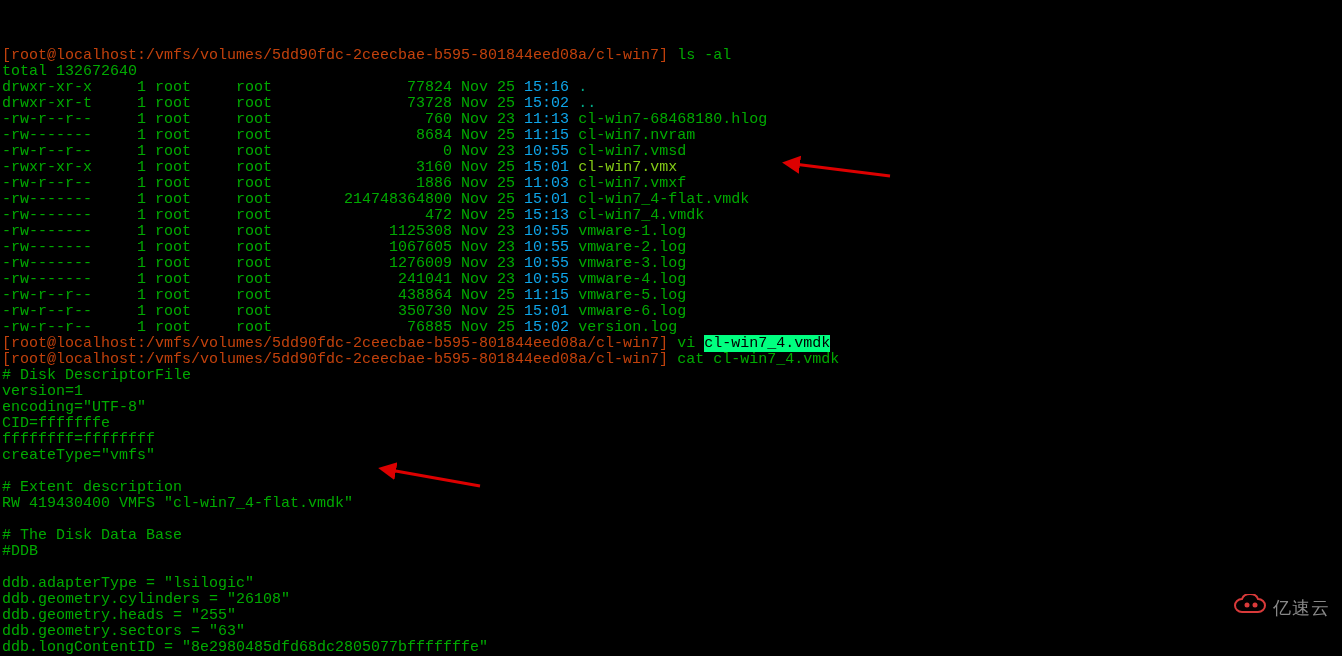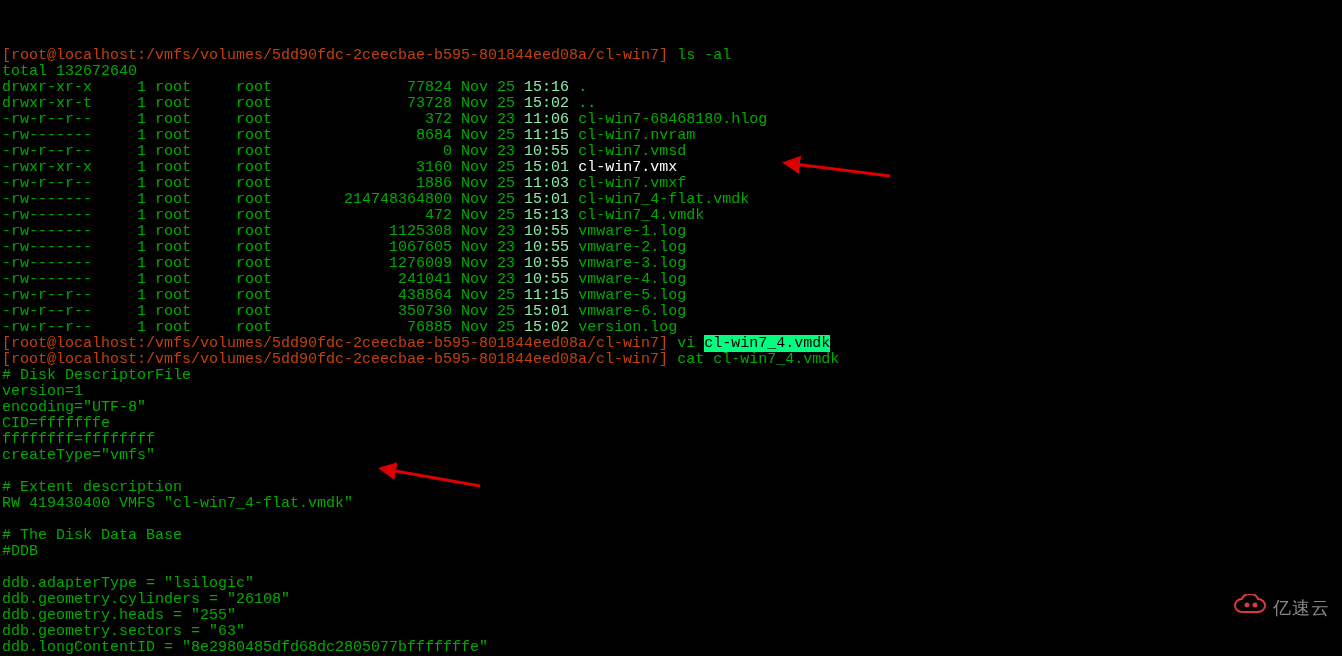--- a/index.html
+++ b/index.html
@@ -11,41 +11,41 @@
     width:1342px;
     height:656px;
     overflow:hidden;
     position:relative;
     white-space:pre;
     color:#00aa00;
   }
   .term{padding:0 2px;position:relative}
   .green{color:#00aa00}
   .yellow{color:#c2410c}
-  .brown{color:#86efac}
-  .red{color:#ffffff}
+  .brown{color:#0ea5e9}
+  .red{color:#84cc16}
   .cyan{color:#00aa88}
   .hl{background:#00ff80;color:#000}
   .arrow{position:absolute;pointer-events:none}
   .arrow svg{overflow:visible}
   .arrow1{left:790px;top:130px}
   .arrow2{left:380px;top:440px}
   .watermark{position:absolute;right:12px;bottom:8px;display:flex;align-items:center;gap:6px}
   .watermark .icon{color:#d93a3a;font-size:26px;line-height:1}
   .watermark .txt{color:#888;font-size:18px;font-family:sans-serif;letter-spacing:1px}
 </style>
 </head>
 <body>
 
 
 <div class="term" id="term"><span class="yellow">[root@localhost:/vmfs/volumes/5dd90fdc-2ceecbae-b595-801844eed08a/cl-win7]</span> <span class="green">ls -al</span>
 <span class="green">total 132672640</span>
 <span class="green">drwxr-xr-x</span><span class="green">     1 </span><span class="green">root     </span><span class="green">root    </span><span class="green">           77824 </span><span class="green">Nov 25 </span><span class="brown">15:16</span> <span class="cyan">.</span>
 <span class="green">drwxr-xr-t</span><span class="green">     1 </span><span class="green">root     </span><span class="green">root    </span><span class="green">           73728 </span><span class="green">Nov 25 </span><span class="brown">15:02</span> <span class="cyan">..</span>
-<span class="green">-rw-r--r--</span><span class="green">     1 </span><span class="green">root     </span><span class="green">root    </span><span class="green">             372 </span><span class="green">Nov 23 </span><span class="brown">11:06</span> <span class="green">cl-win7-68468180.hlog</span>
+<span class="green">-rw-r--r--</span><span class="green">     1 </span><span class="green">root     </span><span class="green">root    </span><span class="green">             760 </span><span class="green">Nov 23 </span><span class="brown">11:13</span> <span class="green">cl-win7-68468180.hlog</span>
 <span class="green">-rw-------</span><span class="green">     1 </span><span class="green">root     </span><span class="green">root    </span><span class="green">            8684 </span><span class="green">Nov 25 </span><span class="brown">11:15</span> <span class="green">cl-win7.nvram</span>
 <span class="green">-rw-r--r--</span><span class="green">     1 </span><span class="green">root     </span><span class="green">root    </span><span class="green">               0 </span><span class="green">Nov 23 </span><span class="brown">10:55</span> <span class="green">cl-win7.vmsd</span>
 <span class="green">-rwxr-xr-x</span><span class="green">     1 </span><span class="green">root     </span><span class="green">root    </span><span class="green">            3160 </span><span class="green">Nov 25 </span><span class="brown">15:01</span> <span class="red">cl-win7.vmx</span>
 <span class="green">-rw-r--r--</span><span class="green">     1 </span><span class="green">root     </span><span class="green">root    </span><span class="green">            1886 </span><span class="green">Nov 25 </span><span class="brown">11:03</span> <span class="green">cl-win7.vmxf</span>
 <span class="green">-rw-------</span><span class="green">     1 </span><span class="green">root     </span><span class="green">root    </span><span class="green">    214748364800 </span><span class="green">Nov 25 </span><span class="brown">15:01</span> <span class="green">cl-win7_4-flat.vmdk</span>
 <span class="green">-rw-------</span><span class="green">     1 </span><span class="green">root     </span><span class="green">root    </span><span class="green">             472 </span><span class="green">Nov 25 </span><span class="brown">15:13</span> <span class="green">cl-win7_4.vmdk</span>
 <span class="green">-rw-------</span><span class="green">     1 </span><span class="green">root     </span><span class="green">root    </span><span class="green">         1125308 </span><span class="green">Nov 23 </span><span class="brown">10:55</span> <span class="green">vmware-1.log</span>
 <span class="green">-rw-------</span><span class="green">     1 </span><span class="green">root     </span><span class="green">root    </span><span class="green">         1067605 </span><span class="green">Nov 23 </span><span class="brown">10:55</span> <span class="green">vmware-2.log</span>
 <span class="green">-rw-------</span><span class="green">     1 </span><span class="green">root     </span><span class="green">root    </span><span class="green">         1276009 </span><span class="green">Nov 23 </span><span class="brown">10:55</span> <span class="green">vmware-3.log</span>
 <span class="green">-rw-------</span><span class="green">     1 </span><span class="green">root     </span><span class="green">root    </span><span class="green">          241041 </span><span class="green">Nov 23 </span><span class="brown">10:55</span> <span class="green">vmware-4.log</span>

